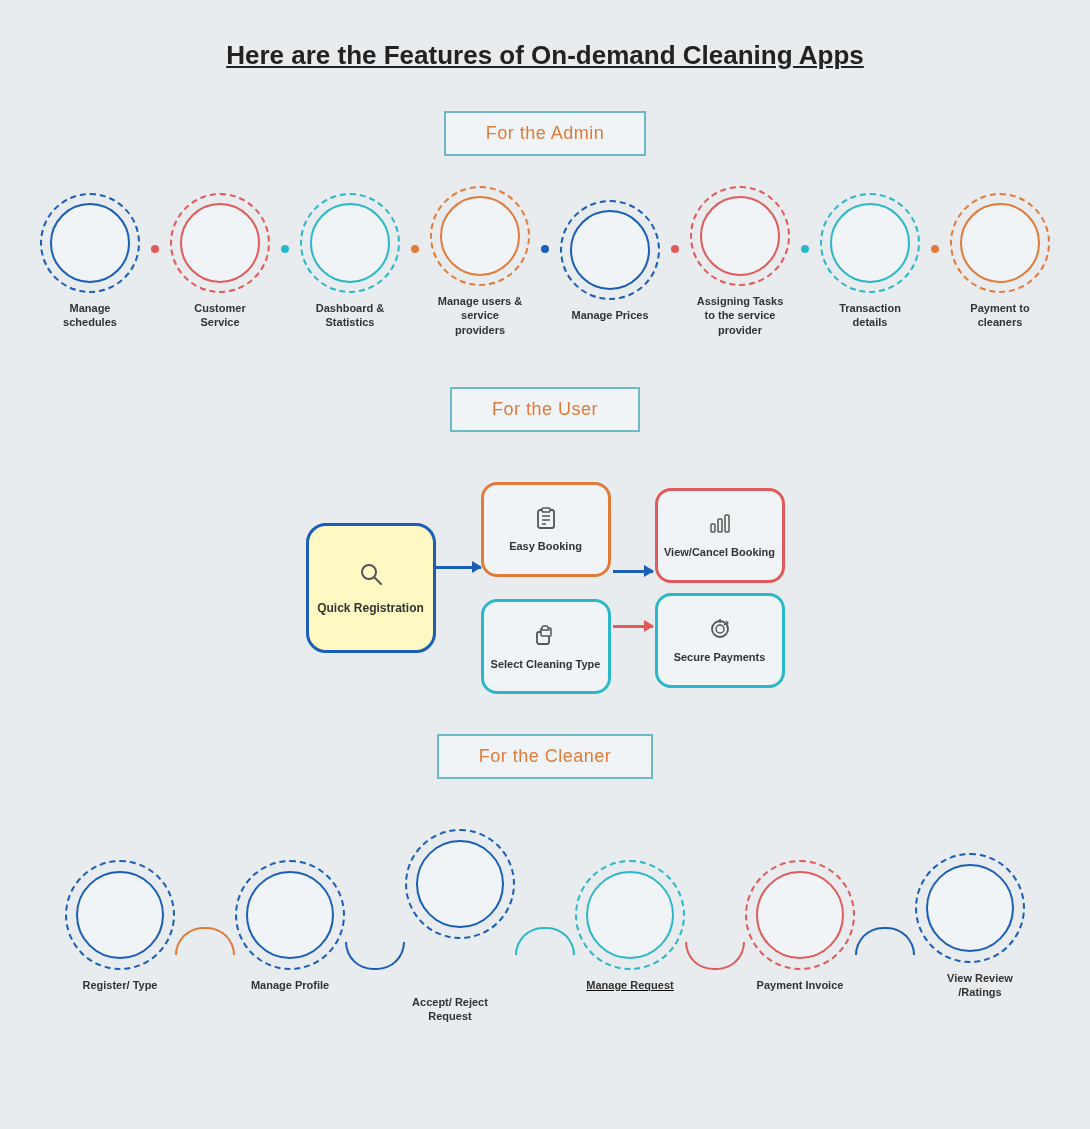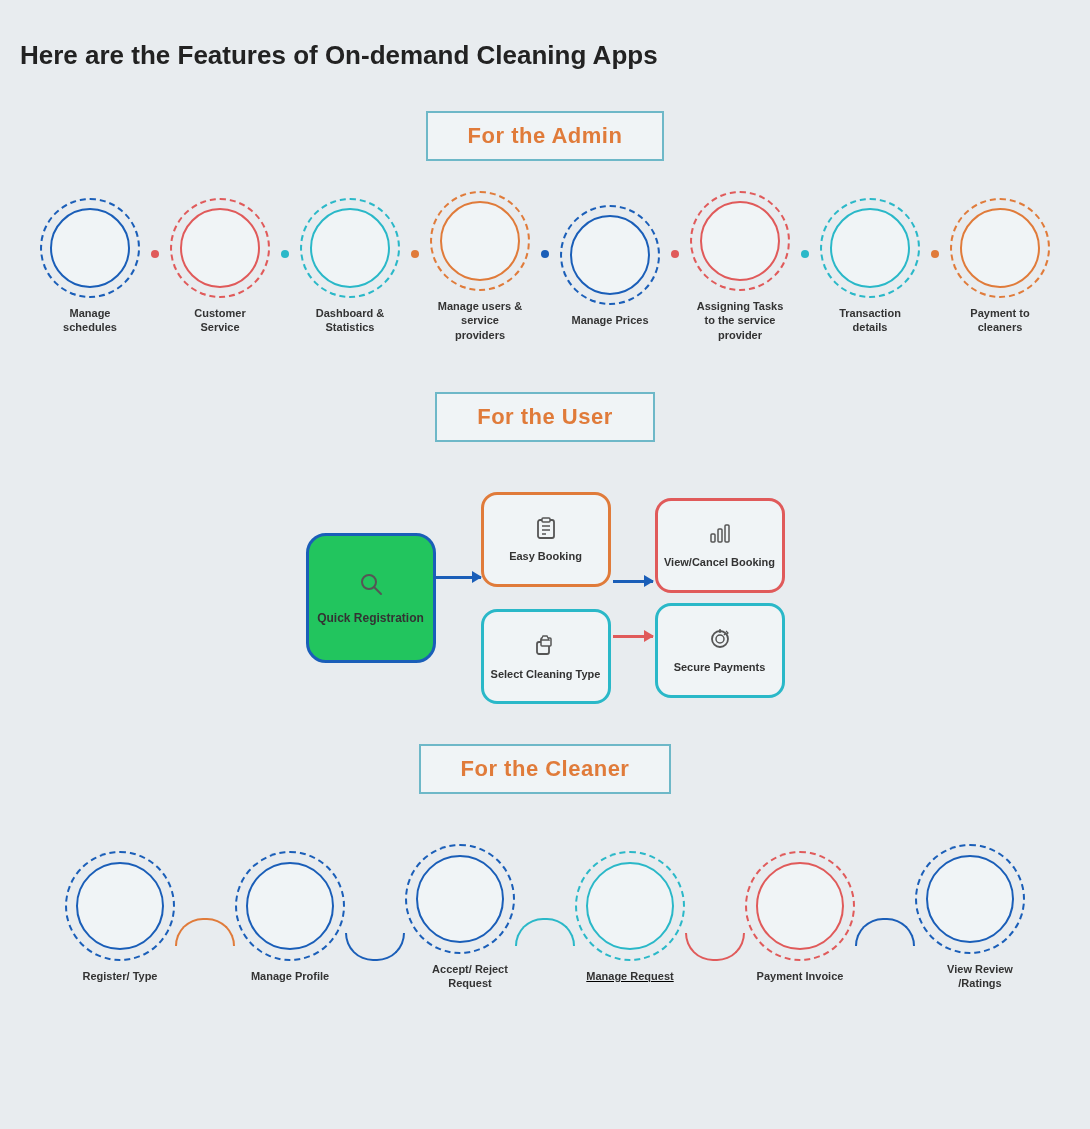--- a/index.html
+++ b/index.html
@@ -11,38 +11,40 @@
       overflow-x: hidden;
     }
 
     .page-wrapper {
       width: 1090px;
       padding: 30px 20px 40px;
     }
 
     
     .main-title {
+      text-align: center;
       font-size: 26px;
       font-weight: 700;
       color: #222;
       margin-bottom: 40px;
       margin-top: 10px;
+      text-decoration: underline;
     }
 
     
     .section-label-box {
       display: flex;
       justify-content: center;
       margin-bottom: 30px;
     }
     .section-label {
       border: 2px solid #6eb8c8;
       padding: 10px 40px;
-      font-size: 22px;
-      font-weight: 700;
+      font-size: 18px;
+      font-weight: 400;
       color: #e07b3a;
       background: #f0f4f6;
       letter-spacing: 0.5px;
     }
 
     
     .circles-row {
       display: flex;
       align-items: center;
       justify-content: center;
@@ -117,21 +119,21 @@
     .dot-red { background: #e05a5a; }
     .dot-cyan { background: #2ab8c8; }
     .dot-orange { background: #e07b3a; }
 
     
     .qr-box {
       width: 130px;
       height: 130px;
       border-radius: 20px;
       border: 3px solid #1a5eb8;
-      background: #22c55e;
+      background: #fef9c3;
       display: flex;
       flex-direction: column;
       align-items: center;
       justify-content: center;
       gap: 8px;
       flex-shrink: 0;
     }
 
     .qr-box .box-label {
       font-size: 12px;
@@ -398,55 +400,55 @@
       <div class="circle-outer" style="border-color:#1a5eb8; border-style:dashed; width:110px; height:110px;">
         <div class="circle-inner" style="border-color:#1a5eb8; width:88px; height:88px;"></div>
       </div>
       <div class="circle-label">Manage Profile</div>
     </div>
 
     <div style="display:flex; flex-direction:column; align-items:center; flex-shrink:0; width:60px; margin-top:60px;">
       <div style="width:60px; height:28px; border: 2px solid #1a5eb8; border-top:none; border-radius:0 0 30px 30px;"></div>
     </div>
 
+    <div style="display:flex; flex-direction:column; align-items:flex-start;gap:48px;">
+      <div class="circle-outer" style="border-color:#1a5eb8; border-style:dashed; width:110px; height:110px;">
+        <div class="circle-inner" style="border-color:#1a5eb8; width:88px; height:88px;"></div>
+      </div>
+      <div class="circle-label">Accept/ Reject Request</div>
+    </div>
+
+    <div style="display:flex; flex-direction:column; align-items:center; flex-shrink:0; width:60px;">
+      <div style="width:60px; height:28px; border: 2px solid #2ab8c8; border-bottom:none; border-radius:30px 30px 0 0; margin-top:30px;"></div>
+    </div>
+
+    <div style="display:flex; flex-direction:column; align-items:center;text-decoration:underline;">
+      <div class="circle-outer" style="border-color:#2ab8c8; border-style:dashed; width:110px; height:110px;">
+        <div class="circle-inner" style="border-color:#2ab8c8; width:88px; height:88px;"></div>
+      </div>
+      <div class="circle-label">Manage Request</div>
+    </div>
+
+    <div style="display:flex; flex-direction:column; align-items:center; flex-shrink:0; width:60px; margin-top:60px;">
+      <div style="width:60px; height:28px; border: 2px solid #e05a5a; border-top:none; border-radius:0 0 30px 30px;"></div>
+    </div>
+
+    <div style="display:flex; flex-direction:column; align-items:center;">
+      <div class="circle-outer" style="border-color:#e05a5a; border-style:dashed; width:110px; height:110px;">
+        <div class="circle-inner" style="border-color:#e05a5a; width:88px; height:88px;"></div>
+      </div>
+      <div class="circle-label">Payment Invoice</div>
+    </div>
+
+    <div style="display:flex; flex-direction:column; align-items:center; flex-shrink:0; width:60px;">
+      <div style="width:60px; height:28px; border: 2px solid #1a5eb8; border-bottom:none; border-radius:30px 30px 0 0; margin-top:30px;"></div>
+    </div>
+
     <div style="display:flex; flex-direction:column; align-items:flex-end;">
       <div class="circle-outer" style="border-color:#1a5eb8; border-style:dashed; width:110px; height:110px;">
         <div class="circle-inner" style="border-color:#1a5eb8; width:88px; height:88px;"></div>
       </div>
-      <div class="circle-label">Accept/ Reject Request</div>
-    </div>
-
-    <div style="display:flex; flex-direction:column; align-items:center; flex-shrink:0; width:60px;">
-      <div style="width:60px; height:28px; border: 2px solid #2ab8c8; border-bottom:none; border-radius:30px 30px 0 0; margin-top:30px;"></div>
-    </div>
-
-    <div style="display:flex; flex-direction:column; align-items:center;text-decoration:underline;">
-      <div class="circle-outer" style="border-color:#2ab8c8; border-style:dashed; width:110px; height:110px;">
-        <div class="circle-inner" style="border-color:#2ab8c8; width:88px; height:88px;"></div>
-      </div>
-      <div class="circle-label">Manage Request</div>
-    </div>
-
-    <div style="display:flex; flex-direction:column; align-items:center; flex-shrink:0; width:60px; margin-top:60px;">
-      <div style="width:60px; height:28px; border: 2px solid #e05a5a; border-top:none; border-radius:0 0 30px 30px;"></div>
-    </div>
-
-    <div style="display:flex; flex-direction:column; align-items:center;">
-      <div class="circle-outer" style="border-color:#e05a5a; border-style:dashed; width:110px; height:110px;">
-        <div class="circle-inner" style="border-color:#e05a5a; width:88px; height:88px;"></div>
-      </div>
-      <div class="circle-label">Payment Invoice</div>
-    </div>
-
-    <div style="display:flex; flex-direction:column; align-items:center; flex-shrink:0; width:60px;">
-      <div style="width:60px; height:28px; border: 2px solid #1a5eb8; border-bottom:none; border-radius:30px 30px 0 0; margin-top:30px;"></div>
-    </div>
-
-    <div style="display:flex; flex-direction:column; align-items:flex-end;">
-      <div class="circle-outer" style="border-color:#1a5eb8; border-style:dashed; width:110px; height:110px;">
-        <div class="circle-inner" style="border-color:#1a5eb8; width:88px; height:88px;"></div>
-      </div>
       <div class="circle-label">View Review /Ratings</div>
     </div>
 
   </div>
 
 </div>
 
 </body></html>

